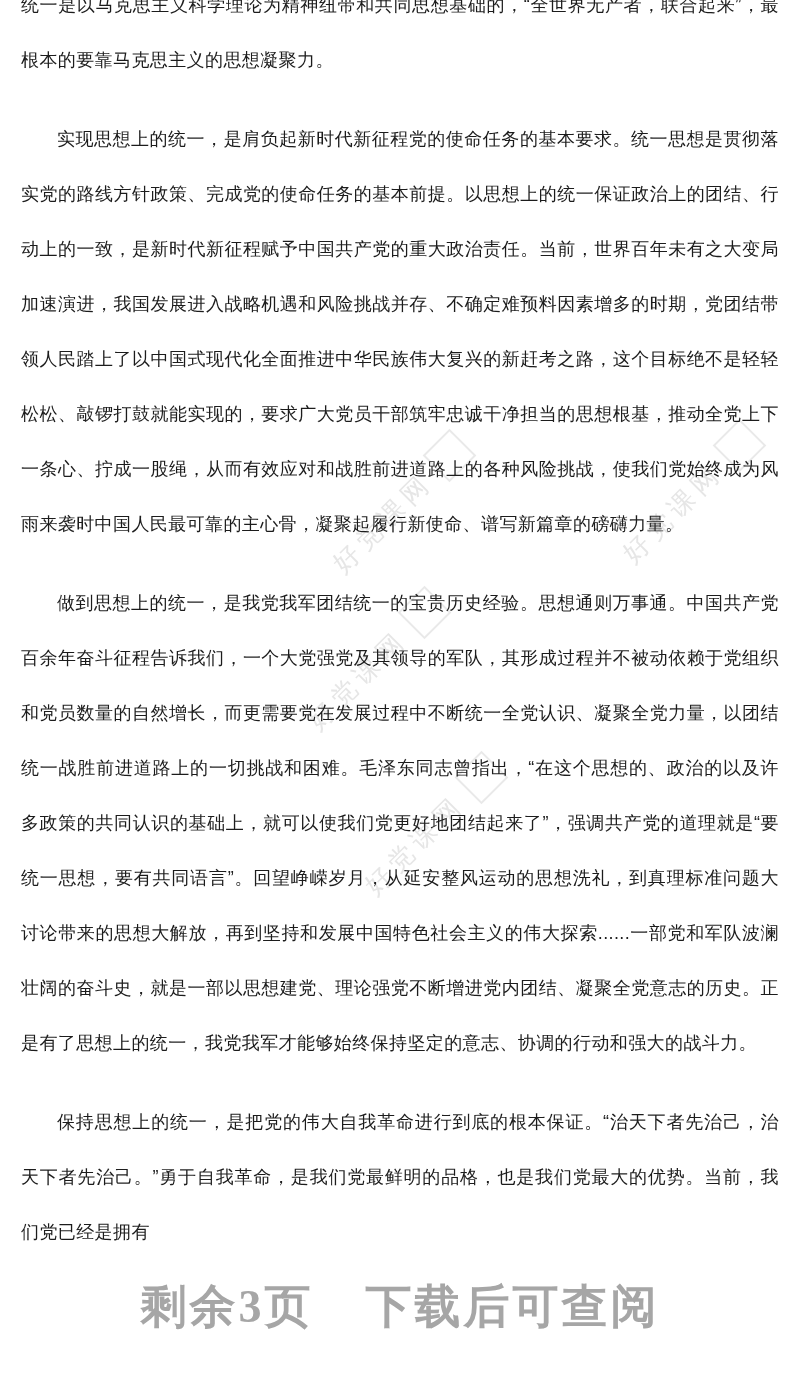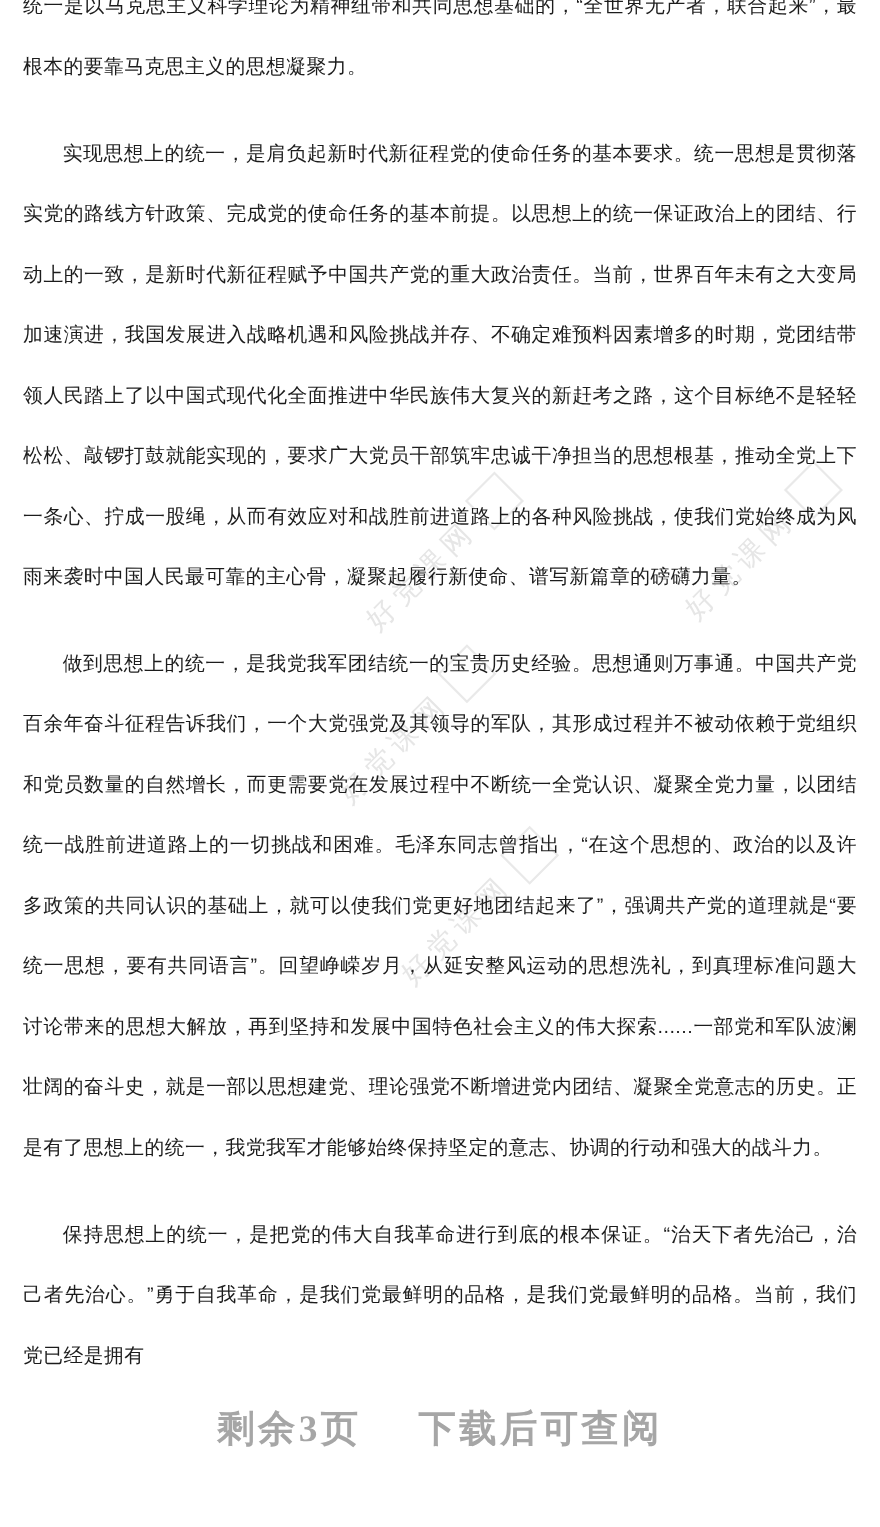--- a/index.html
+++ b/index.html
@@ -62,21 +62,21 @@
   
   .footer {
     position: absolute;
     left: 0;
     right: 0;
     top: 1276px;
     text-align: center;
     z-index: 2;
     font-family: "Liberation Serif", "DejaVu Serif", serif;
     font-weight: bold;
-    font-size: 34px;
+    font-size: 46px;
     color: #a6a6a6;
     letter-spacing: 3px;
     white-space: nowrap;
   }
   .footer .gap {
     display: inline-block;
     width: 52px;
   }
 </style>
 </head>
@@ -100,20 +100,20 @@
     <div class="wm" style="left:432px; top:827px;">
       <span>好党课网</span>
       <span class="wm-diamond"></span>
     </div>
   </div>
 
   <div class="doc">
     <p>统一是以马克思主义科学理论为精神纽带和共同思想基础的，“全世界无产者，联合起来”，最根本的要靠马克思主义的思想凝聚力。</p>
     <p class="indent">实现思想上的统一，是肩负起新时代新征程党的使命任务的基本要求。统一思想是贯彻落实党的路线方针政策、完成党的使命任务的基本前提。以思想上的统一保证政治上的团结、行动上的一致，是新时代新征程赋予中国共产党的重大政治责任。当前，世界百年未有之大变局加速演进，我国发展进入战略机遇和风险挑战并存、不确定难预料因素增多的时期，党团结带领人民踏上了以中国式现代化全面推进中华民族伟大复兴的新赶考之路，这个目标绝不是轻轻松松、敲锣打鼓就能实现的，要求广大党员干部筑牢忠诚干净担当的思想根基，推动全党上下一条心、拧成一股绳，从而有效应对和战胜前进道路上的各种风险挑战，使我们党始终成为风雨来袭时中国人民最可靠的主心骨，凝聚起履行新使命、谱写新篇章的磅礴力量。</p>
     <p class="indent">做到思想上的统一，是我党我军团结统一的宝贵历史经验。思想通则万事通。中国共产党百余年奋斗征程告诉我们，一个大党强党及其领导的军队，其形成过程并不被动依赖于党组织和党员数量的自然增长，而更需要党在发展过程中不断统一全党认识、凝聚全党力量，以团结统一战胜前进道路上的一切挑战和困难。毛泽东同志曾指出，“在这个思想的、政治的以及许多政策的共同认识的基础上，就可以使我们党更好地团结起来了”，强调共产党的道理就是“要统一思想，要有共同语言”。回望峥嵘岁月，从延安整风运动的思想洗礼，到真理标准问题大讨论带来的思想大解放，再到坚持和发展中国特色社会主义的伟大探索......一部党和军队波澜壮阔的奋斗史，就是一部以思想建党、理论强党不断增进党内团结、凝聚全党意志的历史。正是有了思想上的统一，我党我军才能够始终保持坚定的意志、协调的行动和强大的战斗力。</p>
-    <p class="indent">保持思想上的统一，是把党的伟大自我革命进行到底的根本保证。“治天下者先治己，治己者先治心。”勇于自我革命，是我们党最鲜明的品格，是我们党最鲜明的品格。当前，我们党已经是拥有</p>
+    <p class="indent">保持思想上的统一，是把党的伟大自我革命进行到底的根本保证。“治天下者先治己，治天下者先治己。”勇于自我革命，是我们党最鲜明的品格，也是我们党最大的优势。当前，我们党已经是拥有</p>
   </div>
 
   <div class="footer">
     <span>剩余3页</span><span class="gap"></span><span>下载后可查阅</span>
   </div>
 
 </div>
 
 </body></html>

